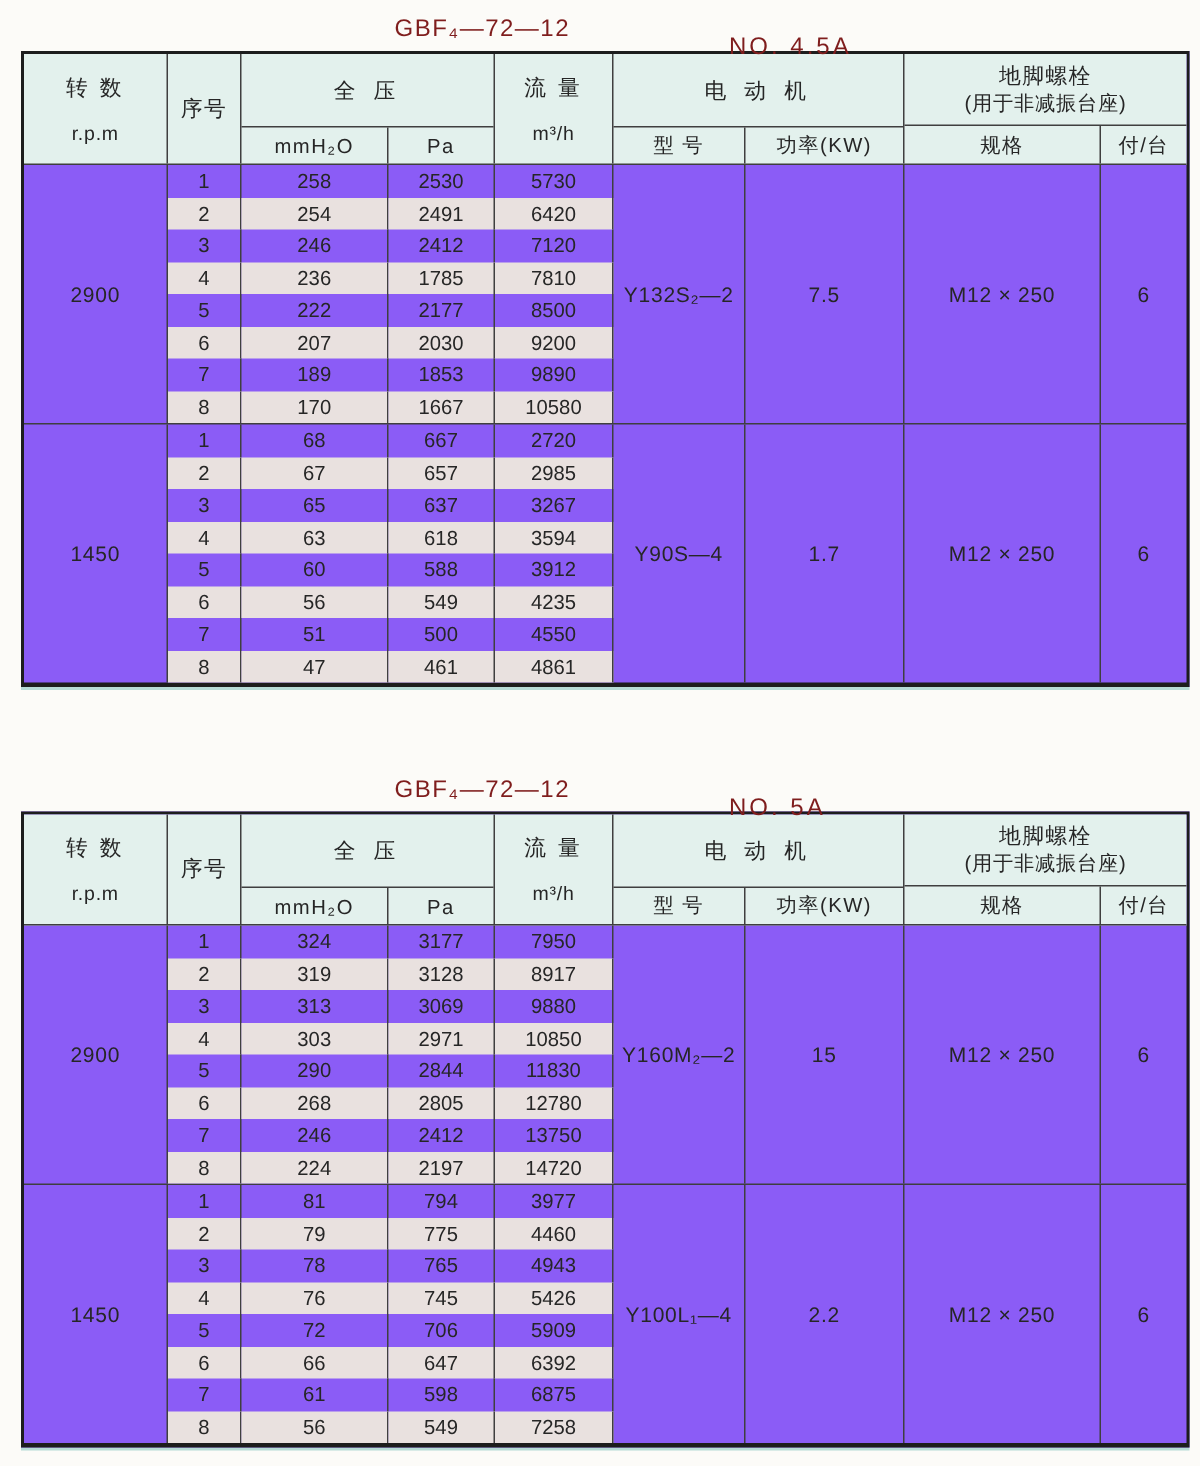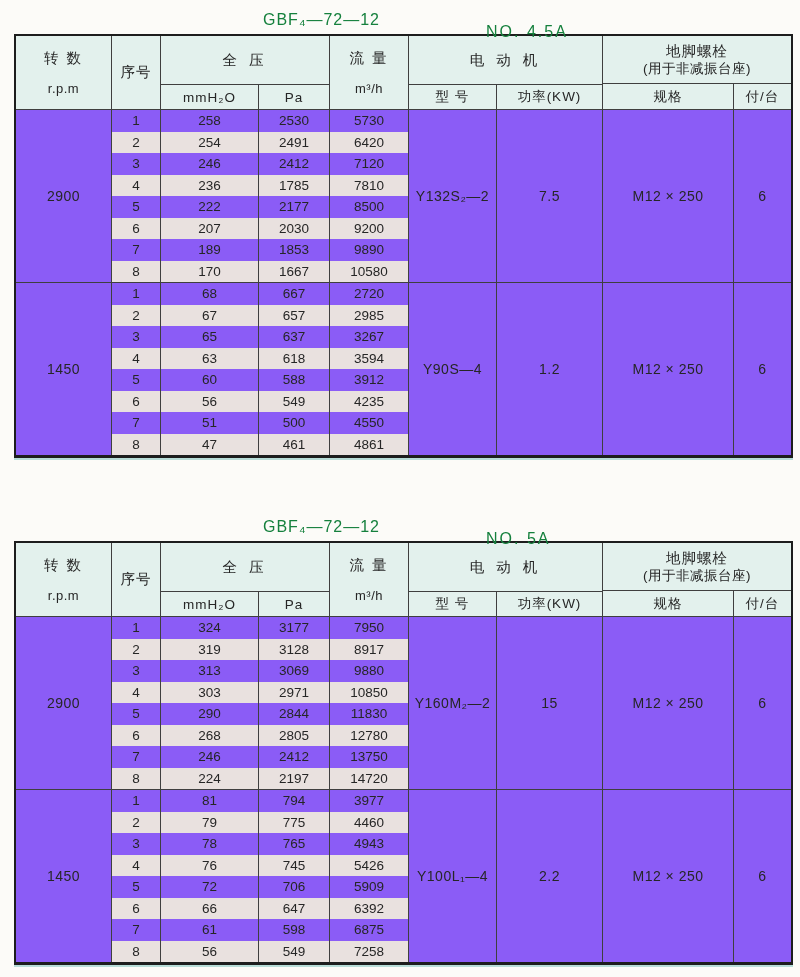--- a/index.html
+++ b/index.html
@@ -7,21 +7,21 @@
     width:800px; height:977px; overflow:hidden;
     background:#fcfbf8;
     font-family:"Liberation Sans","DejaVu Sans",sans-serif;
     color:#262626;
   }
   .page { padding-top:9px; }
   .table-block { width:779px; margin-left:14px; }
   .table-block + .table-block { margin-top:58px; }
 
   
-  .table-title { position:relative; height:25px; font-size:16px; color:#15803d; }
+  .table-title { position:relative; height:25px; font-size:16px; color:#7f1d1d; }
   .t-model { position:absolute; left:249px; top:2px; letter-spacing:1px; }
   .t-size  { position:absolute; left:472px; top:14px; letter-spacing:2px; }
 
   
   .fan-table {
     width:779px;
     border:2px solid #1d1d1d; border-bottom-width:3px;
     background:#8b5cf6;
     box-shadow:0 2px 0 rgba(80,175,165,0.4);
   }
@@ -161,21 +161,21 @@
             <div class="cell stripe">1667</div>
             <div class="cell stripe">10580</div>
           </div>
           <div class="tsection last">
             <div class="cell span8 rpm-cell">1450</div>
             <div class="cell">1</div>
             <div class="cell">68</div>
             <div class="cell">667</div>
             <div class="cell">2720</div>
             <div class="cell span8 motor-cell">Y90S—4</div>
-            <div class="cell span8 motor-cell">1.2</div>
+            <div class="cell span8 motor-cell">1.7</div>
             <div class="cell span8 motor-cell">M12 × 250</div>
             <div class="cell span8 no-br motor-cell">6</div>
             <div class="cell stripe">2</div>
             <div class="cell stripe">67</div>
             <div class="cell stripe">657</div>
             <div class="cell stripe">2985</div>
             <div class="cell">3</div>
             <div class="cell">65</div>
             <div class="cell">637</div>
             <div class="cell">3267</div>

